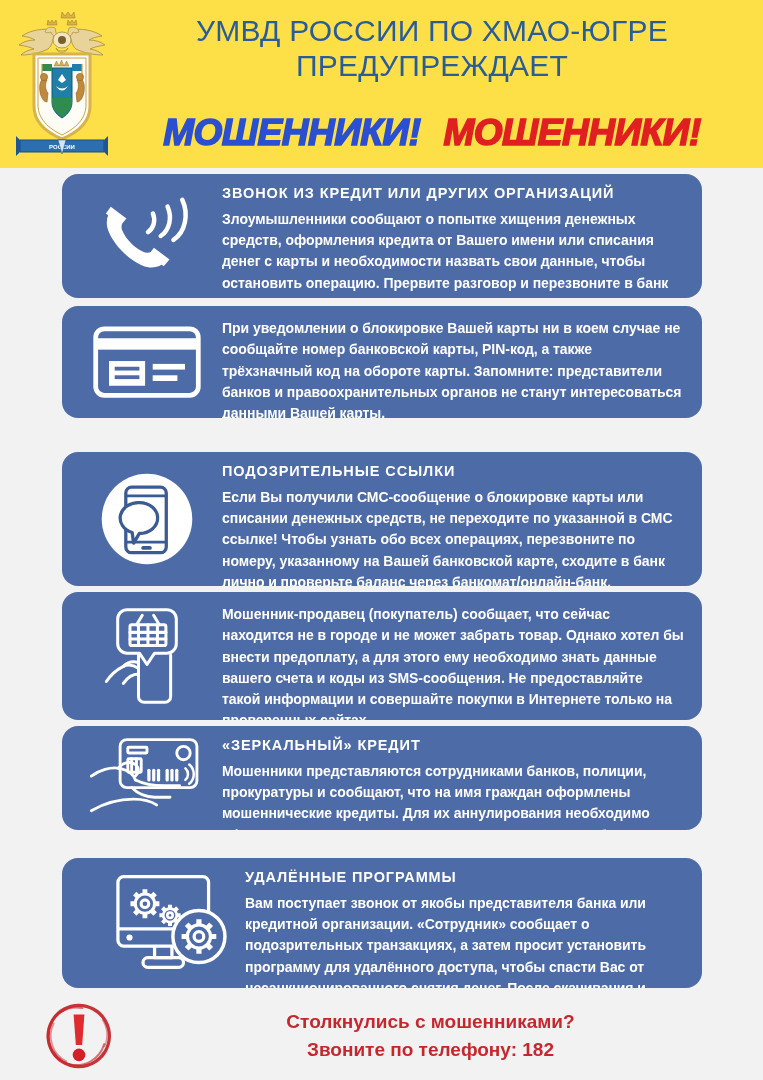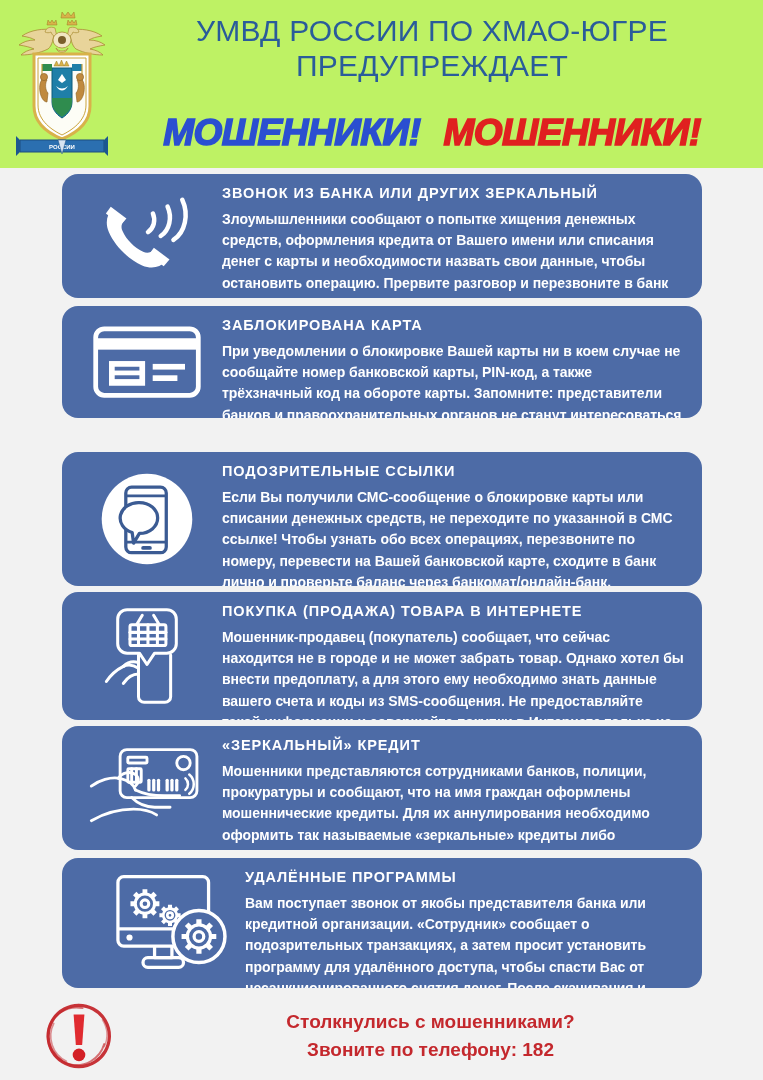--- a/index.html
+++ b/index.html
@@ -13,21 +13,21 @@
     font-family: "Liberation Sans", sans-serif;
     background: #f2f2f2;
     overflow: hidden;
     position: relative;
   }
 
   
   .header {
     position: relative;
     height: 168px;
-    background: #bef264;
+    background: #fde047;
   }
   .emblem {
     position: absolute;
     left: 14px;
     top: 6px;
     width: 96px;
     height: 156px;
   }
   .header-titles {
     position: absolute;
@@ -226,57 +226,56 @@
           <path d="M62 60 L78 72 L72 79 L57 67 Z"></path>
         </g>
         <g fill="none" stroke="#ffffff" stroke-width="4.6" stroke-linecap="round">
           <path d="M56 44 C62 40 64 32 61 25"></path>
           <path d="M69 48 C78 42 81 29 76 18"></path>
           <path d="M82 52 C94 44 98 26 91 11"></path>
         </g>
       </svg>
     </div>
     <div class="card-body">
-      <div class="card-title">ЗВОНОК ИЗ БАНКА ИЛИ ДРУГИХ ЗЕРКАЛЬНЫЙ</div>
+      <div class="card-title">ЗВОНОК ИЗ КРЕДИТ ИЛИ ДРУГИХ ОРГАНИЗАЦИЙ</div>
       <div class="card-text">Злоумышленники сообщают о попытке хищения денежных средств, оформления кредита от Вашего имени или списания денег с карты и необходимости назвать свои данные, чтобы остановить операцию. Прервите разговор и перезвоните в банк по номеру телефона, указанному на обратной стороне карты.</div>
     </div>
   </div>
 
   <div class="card" style="top:132px; height:112px;">
     <div class="card-icon">
       <svg viewBox="0 0 120 86" width="114" height="82">
         <rect x="6" y="8" width="108" height="70" rx="9" ry="9" fill="none" stroke="#ffffff" stroke-width="5"></rect>
         <rect x="6" y="18" width="108" height="12" fill="#ffffff"></rect>
         <rect x="20" y="42" width="38" height="26" fill="#ffffff"></rect>
         <rect x="26" y="48" width="26" height="4" fill="#4d6ba6"></rect>
         <rect x="26" y="57" width="26" height="4" fill="#4d6ba6"></rect>
         <rect x="66" y="45" width="34" height="6" fill="#ffffff"></rect>
         <rect x="66" y="57" width="26" height="6" fill="#ffffff"></rect>
       </svg>
     </div>
     <div class="card-body">
-      <div class="card-title">ЗАБЛОКИРОВАНА КАРТА</div>
       <div class="card-text">При уведомлении о блокировке Вашей карты ни в коем случае не сообщайте номер банковской карты,  PIN-код, а также трёхзначный код на обороте карты. Запомните: представители банков и правоохранительных органов не станут интересоваться данными Вашей карты.</div>
     </div>
   </div>
 
   <div class="card" style="top:278px; height:134px;">
     <div class="card-icon">
       <svg viewBox="0 0 110 110" width="106" height="106">
         <circle cx="55" cy="55" r="47" fill="#ffffff"></circle>
         <rect x="33" y="22" width="42" height="68" rx="6" ry="6" fill="none" stroke="#3b5b93" stroke-width="3.4"></rect>
         <line x1="33" y1="31" x2="75" y2="31" stroke="#3b5b93" stroke-width="2.6"></line>
         <line x1="33" y1="79" x2="75" y2="79" stroke="#3b5b93" stroke-width="2.6"></line>
         <rect x="49" y="83" width="11" height="4" rx="2" fill="#3b5b93"></rect>
         <path d="M47 38 a19 16 0 1 1 0.1 32 l-6 10 l-1.5 -11 a19 16 0 0 1 7.4 -31 z" fill="#ffffff" stroke="#3b5b93" stroke-width="3.4" stroke-linejoin="round"></path>
       </svg>
     </div>
     <div class="card-body">
       <div class="card-title">ПОДОЗРИТЕЛЬНЫЕ ССЫЛКИ</div>
-      <div class="card-text">Если Вы получили СМС-сообщение о блокировке карты или списании денежных средств, не переходите по указанной в СМС ссылке! Чтобы узнать обо всех операциях, перезвоните по номеру, перевести на Вашей банковской карте, сходите в банк лично и проверьте баланс через банкомат/онлайн-банк.</div>
+      <div class="card-text">Если Вы получили СМС-сообщение о блокировке карты или списании денежных средств, не переходите по указанной в СМС ссылке! Чтобы узнать обо всех операциях, перезвоните по номеру, указанному на Вашей банковской карте, сходите в банк лично и проверьте баланс через банкомат/онлайн-банк.</div>
     </div>
   </div>
 
   <div class="card" style="top:418px; height:128px;">
     <div class="card-icon">
       <svg viewBox="0 0 110 110" width="104" height="104">
         <g fill="none" stroke="#ffffff" stroke-width="3.2" stroke-linejoin="round" stroke-linecap="round">
           <path d="M34 6 L76 6 a10 10 0 0 1 10 10 L86 42 a10 10 0 0 1 -10 10 L63 52 L55 64 L47 52 L34 52 a10 10 0 0 1 -10 -10 L24 16 a10 10 0 0 1 10 -10 Z"></path>
           <rect x="37" y="22" width="38" height="22" rx="2"></rect>
           <line x1="37" y1="30" x2="75" y2="30"></line>
@@ -288,26 +287,25 @@
           <line x1="68" y1="22" x2="62" y2="12"></line>
           <path d="M46 54 L46 98 a6 6 0 0 0 6 6 L74 104 a6 6 0 0 0 6 -6 L80 54"></path>
           <path d="M46 62 C40 60 34 62 30 66"></path>
           <path d="M30 66 C22 70 16 76 12 82"></path>
           <path d="M30 66 C34 64 40 64 46 68"></path>
           <path d="M46 74 C40 74 34 78 30 84"></path>
         </g>
       </svg>
     </div>
     <div class="card-body">
-      <div class="card-title">ПОКУПКА (ПРОДАЖА) ТОВАРА В ИНТЕРНЕТЕ</div>
       <div class="card-text">Мошенник-продавец (покупатель) сообщает,  что сейчас находится не в городе и не может забрать товар. Однако хотел бы внести предоплату, а для этого ему необходимо знать данные вашего счета и коды из SMS-сообщения. Не предоставляйте такой информации и совершайте покупки в Интернете только на проверенных сайтах.</div>
     </div>
   </div>
 
-  <div class="card" style="top:552px; height:124px;">
+  <div class="card" style="top:552px; height:104px;">
     <div class="card-icon">
       <svg viewBox="0 0 120 100" width="116" height="96">
         <g fill="none" stroke="#ffffff" stroke-width="3" stroke-linejoin="round" stroke-linecap="round">
           <rect x="32" y="10" width="80" height="50" rx="7"></rect>
           <rect x="40" y="18" width="20" height="6" rx="1"></rect>
           <circle cx="98" cy="24" r="7"></circle>
           <rect x="40" y="30" width="14" height="14" rx="1"></rect>
           <line x1="44" y1="30" x2="44" y2="44"></line>
           <line x1="49" y1="30" x2="49" y2="44"></line>
           <g stroke-width="3.4">

